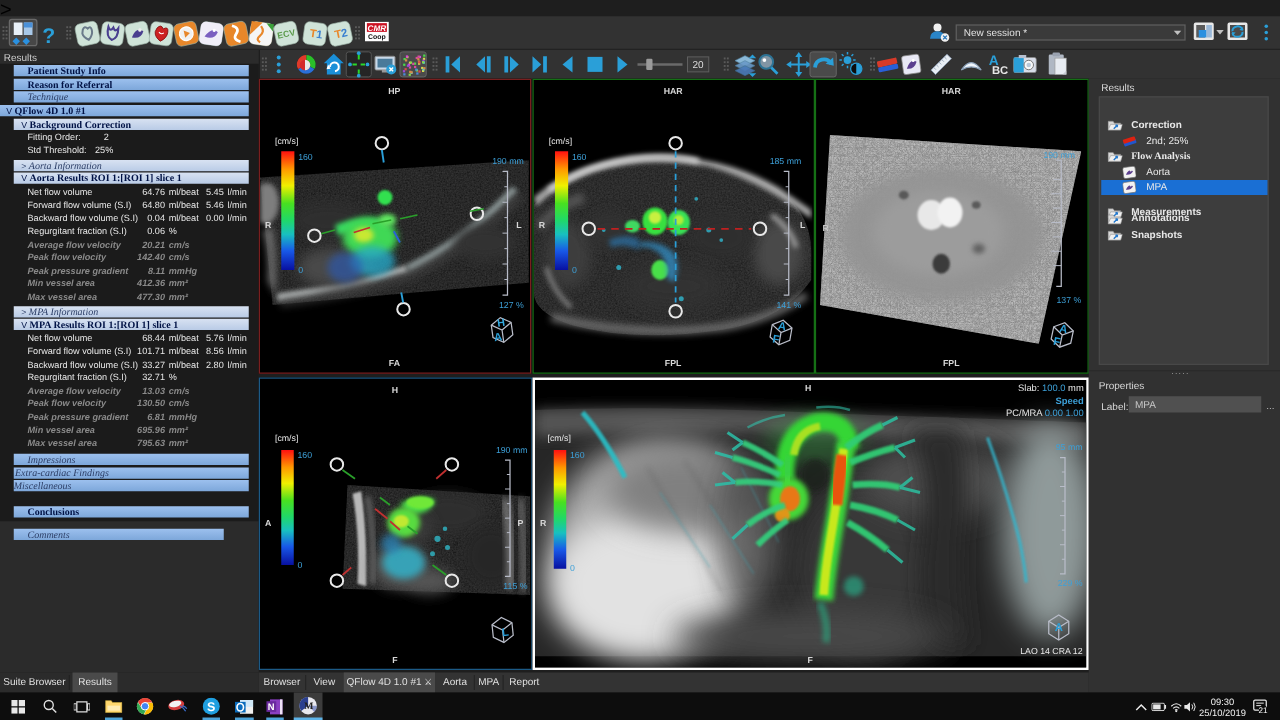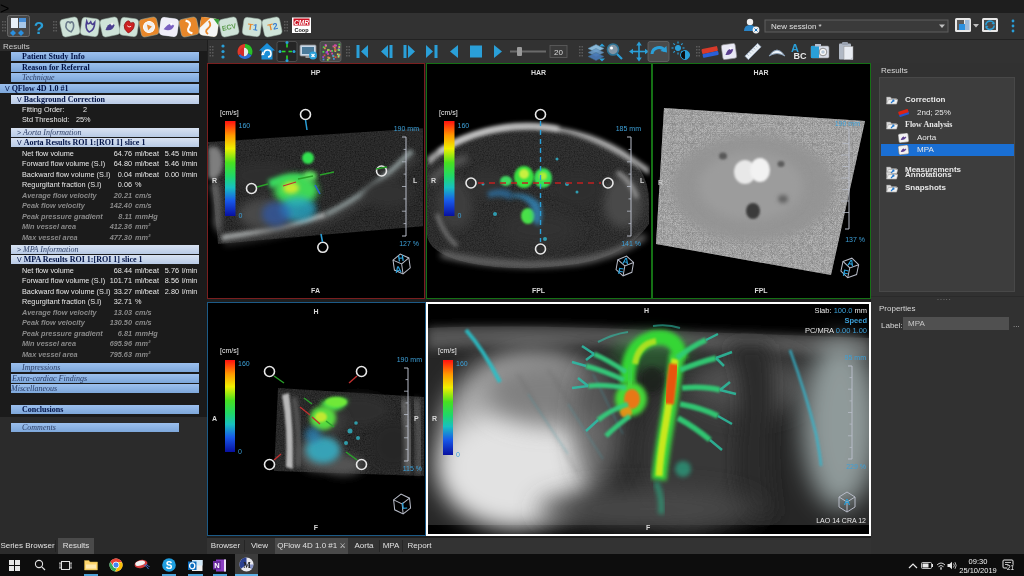--- a/index.html
+++ b/index.html
@@ -983,21 +983,21 @@
     <div id="splitter">.....</div>
     <div style="position:absolute;left:0;top:233px;width:153px;border-top:1px solid #2a2a2a;"></div>
     <div id="props-title">Properties</div>
     <div id="label-row">
       <span style="position:absolute;left:10px;top:4px;">Label:</span>
       <div style="position:absolute;left:32px;top:0px;width:106px;height:13px;background:#505050;color:#c8c8c8;font-size:8px;line-height:13px;padding-left:5px;">MPA</div>
       <span style="position:absolute;left:142px;top:3px;color:#bbb;">...</span>
     </div>
   </div>
   <div id="ltabs">
-    <div class="tab" style="left:0px;width:55px;">Series Browser</div>
+    <div class="tab" style="left:0px;width:55px;">Suite Browser</div>
     <div style="position:absolute;left:55px;top:2px;height:12px;border-left:1px solid #222;"></div>
     <div class="tab active" style="left:58px;width:36px;">Results</div>
   </div>
   <div id="btabs">
     <div class="tab" style="left:0px;width:37px;">Browser</div>
     <div style="position:absolute;left:37px;top:2px;height:12px;border-left:1px solid #252525;"></div>
     <div class="tab" style="left:38px;width:29px;">View</div>
     <div class="tab active" style="left:68px;width:73px;">QFlow 4D 1.0 #1 <span style="font-size:7px;">⚔</span></div>
     <div class="tab" style="left:142px;width:30px;">Aorta</div>
     <div style="position:absolute;left:172px;top:2px;height:12px;border-left:1px solid #252525;"></div>

